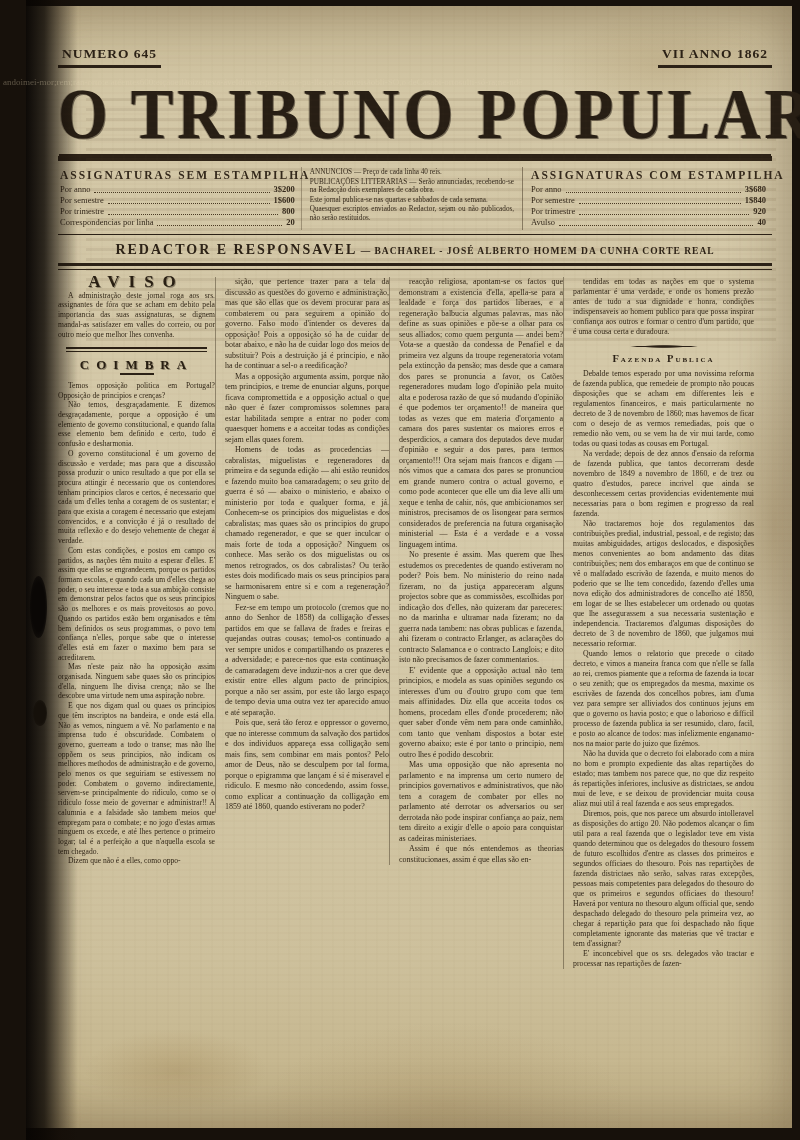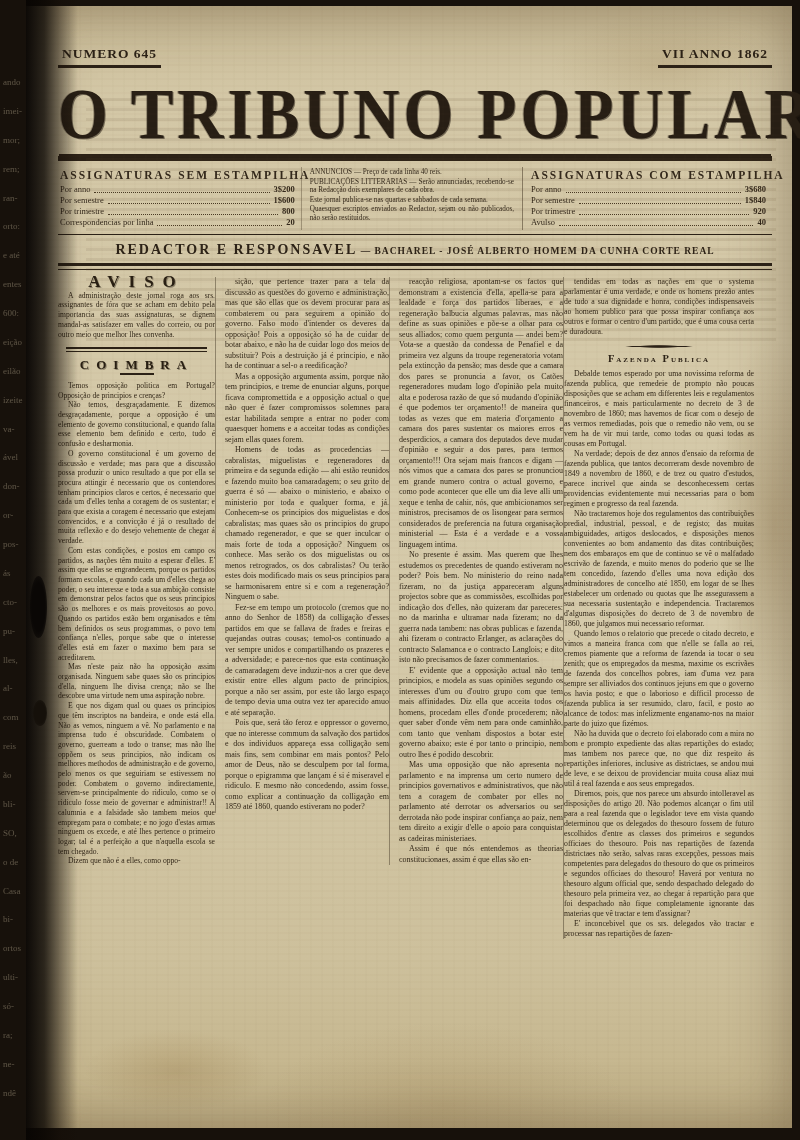--- a/index.html
+++ b/index.html
@@ -23,21 +23,21 @@
   .bleed{position:absolute;left:60px;top:92px;width:690px;height:250px;pointer-events:none;
     background:repeating-linear-gradient(0deg,transparent 0 7px,rgba(95,75,48,.10) 7px 10px);
     filter:blur(.4px);}
   .spine{position:absolute;left:26px;top:0;width:52px;height:1140px;pointer-events:none;
     background:linear-gradient(90deg,rgba(8,5,3,.97) 0,rgba(12,8,4,.82) 35%,rgba(20,13,7,.45) 65%,transparent 100%);}
   .blob{position:absolute;left:30px;top:576px;width:17px;height:62px;border-radius:50%;
     background:radial-gradient(#0a0705 55%, rgba(10,7,5,.25));}
   .blob2{position:absolute;left:33px;top:700px;width:14px;height:26px;border-radius:50%;
     background:radial-gradient(#15100a 55%, rgba(15,16,10,.2));}
   .frags{position:absolute;left:3px;top:78px;height:1020px;width:42px;display:flex;
-    flex-direction:column;justify-content:space-between;align-items:flex-start;}
+    flex-direction:row;justify-content:space-between;align-items:flex-start;}
   .frags span{color:rgba(225,210,180,.34);font-size:9px;line-height:9px;white-space:nowrap;}
 
   
   .topline{display:flex;justify-content:space-between;align-items:flex-end;color:#2b2116;}
   .topline span{font-weight:bold;font-size:13.5px;letter-spacing:1px;
     border-bottom:3px solid #2b2116;padding:0 4px 3px;}
   .masthead{margin:14px 0 6px;text-align:center;font-size:64px;line-height:64px;
     font-weight:bold;color:#271e14;letter-spacing:4px;white-space:nowrap;
     transform:scaleY(1.12);transform-origin:center;
     text-shadow:1px 1px 0 rgba(39,30,20,.55), -1px 0 0 rgba(39,30,20,.35);}
@@ -61,21 +61,21 @@
   .editor-line .small{font-weight:bold;font-size:9.5px;letter-spacing:1px;}
   .dblrule{border-top:3px solid #2b2116;border-bottom:1.5px solid #2b2116;height:3px;margin-top:5px;}
 
   
   .cols{display:flex;margin-top:7px;align-items:flex-start;color:#322718;}
   .col{box-sizing:border-box;text-align:justify;}
   .col p{margin:0;text-indent:10px;}
   .col1{width:157px;font-size:7.6px;line-height:9.7px;}
   .col2{width:174px;font-size:8px;line-height:10.5px;border-left:1px solid rgba(60,48,30,.45);padding-left:9px;}
   .col3{width:174px;font-size:8px;line-height:10.5px;border-left:1px solid rgba(60,48,30,.45);padding-left:9px;}
-  .col4{width:191px;font-size:7.8px;line-height:10px;border-left:1px solid rgba(60,48,30,.45);}
+  .col4{width:191px;font-size:7.8px;line-height:10px;border-left:1px solid rgba(60,48,30,.45);padding-left:9px;}
   .display-head{text-align:center;font-weight:bold;color:#271e12;}
   .aviso{font-size:17px;letter-spacing:9px;text-shadow:1px 1px 0 rgba(39,30,18,.4);margin-bottom:4px;}
   .coimbra{font-size:13px;letter-spacing:7px;text-shadow:1px 1px 0 rgba(39,30,18,.4);margin-top:8px;}
   .sep-double{border-top:2px solid #2b2116;border-bottom:1px solid #2b2116;height:2px;margin:8px 8px 2px;}
   .sep-small{width:34px;border-top:2px solid #2b2116;margin:3px auto 6px;}
   .sep-swell{width:90px;height:3px;margin:8px auto 6px;
     background:radial-gradient(ellipse 45px 1.6px at center,#2b2116 60%,transparent 75%);}
   .sc-head{text-align:center;font-variant:small-caps;font-weight:bold;font-size:10.5px;
     letter-spacing:2px;margin-bottom:5px;color:#2b2116;}
 </style>

